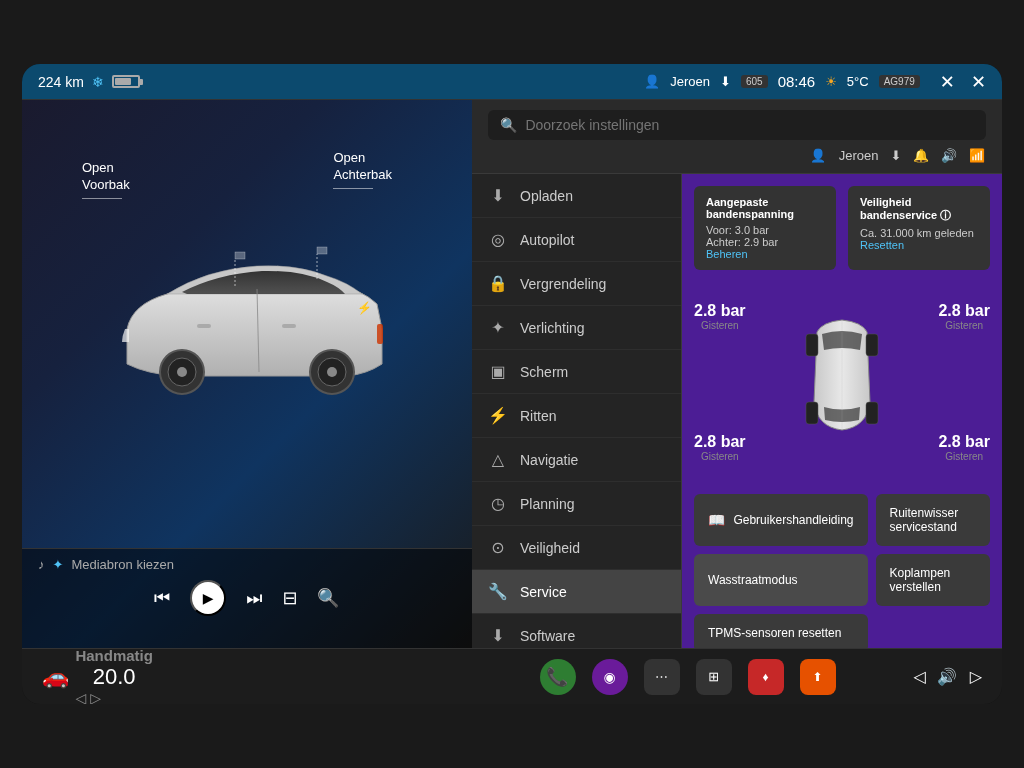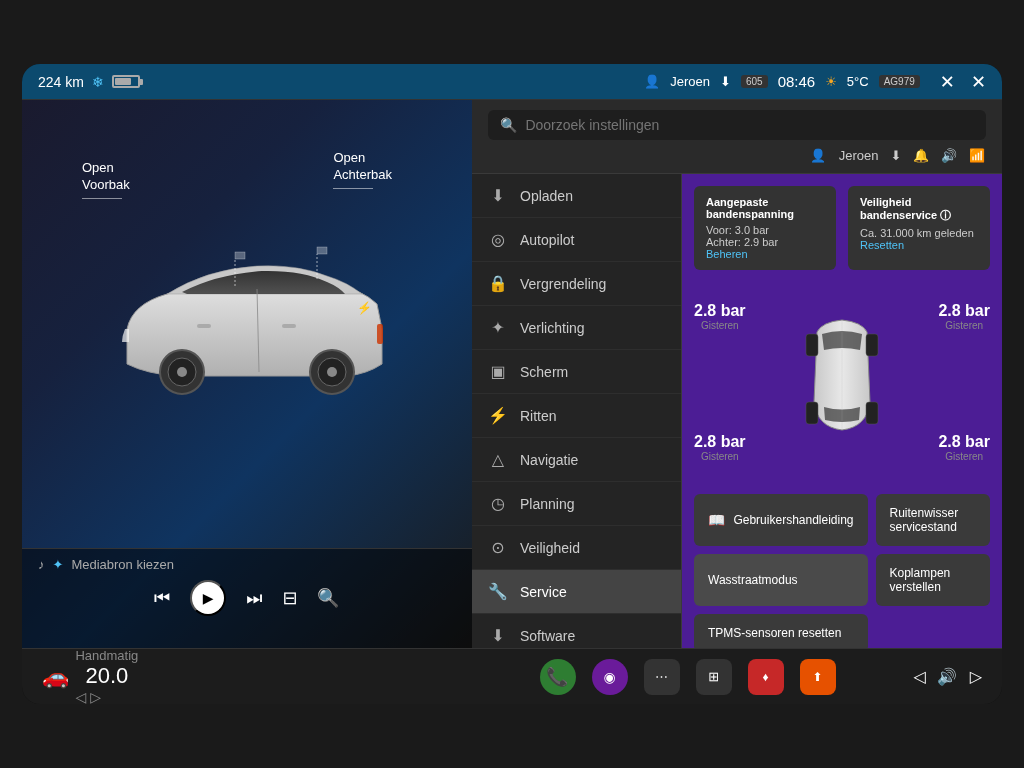--- a/index.html
+++ b/index.html
@@ -235,22 +235,23 @@
       gap: 6px;
       flex: 1;
     }
 
     .temp-display {
       color: #fff;
       text-align: center;
     }
 
     .temp-label {
-      font-size: 13px;
+      font-size: 15px;
       color: #888;
+      font-weight: bold;
     }
 
     .temp-value {
       font-size: 22px;
       font-weight: 300;
       color: #fff;
     }
 
     .taskbar-icons {
       display: flex;

